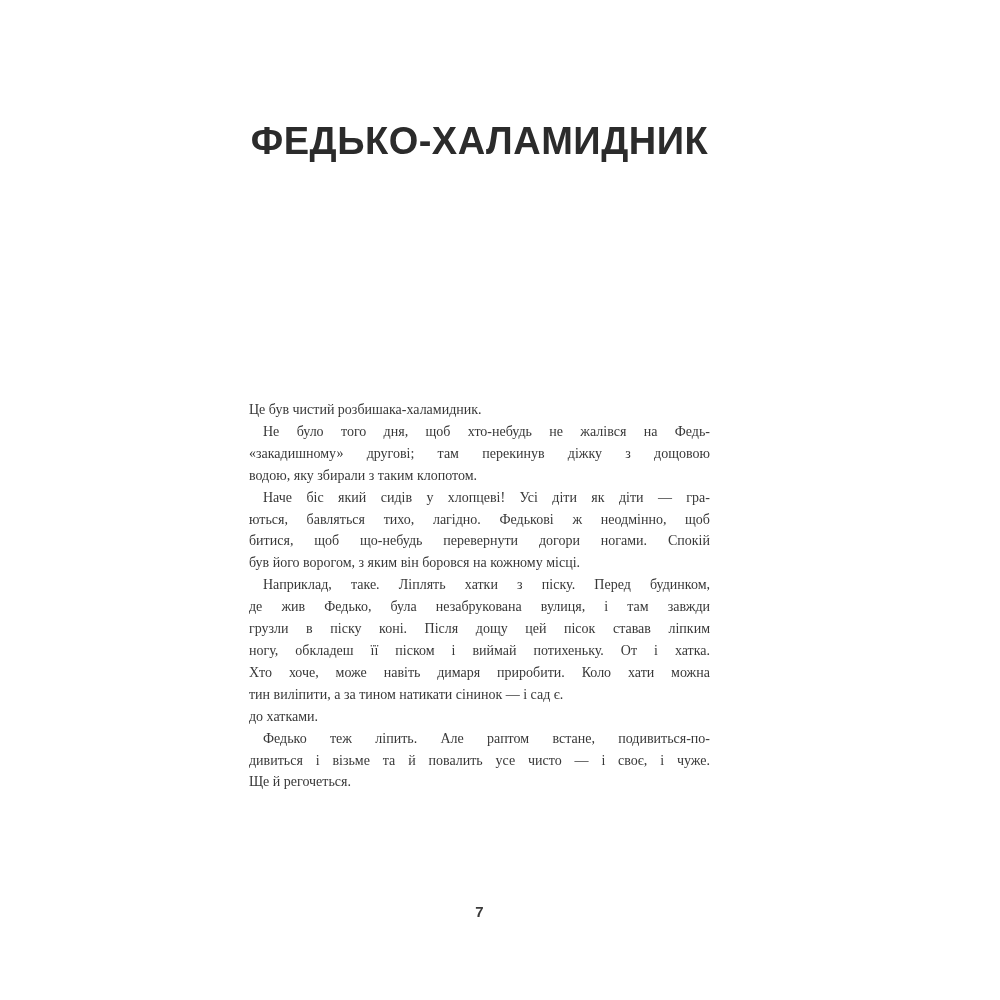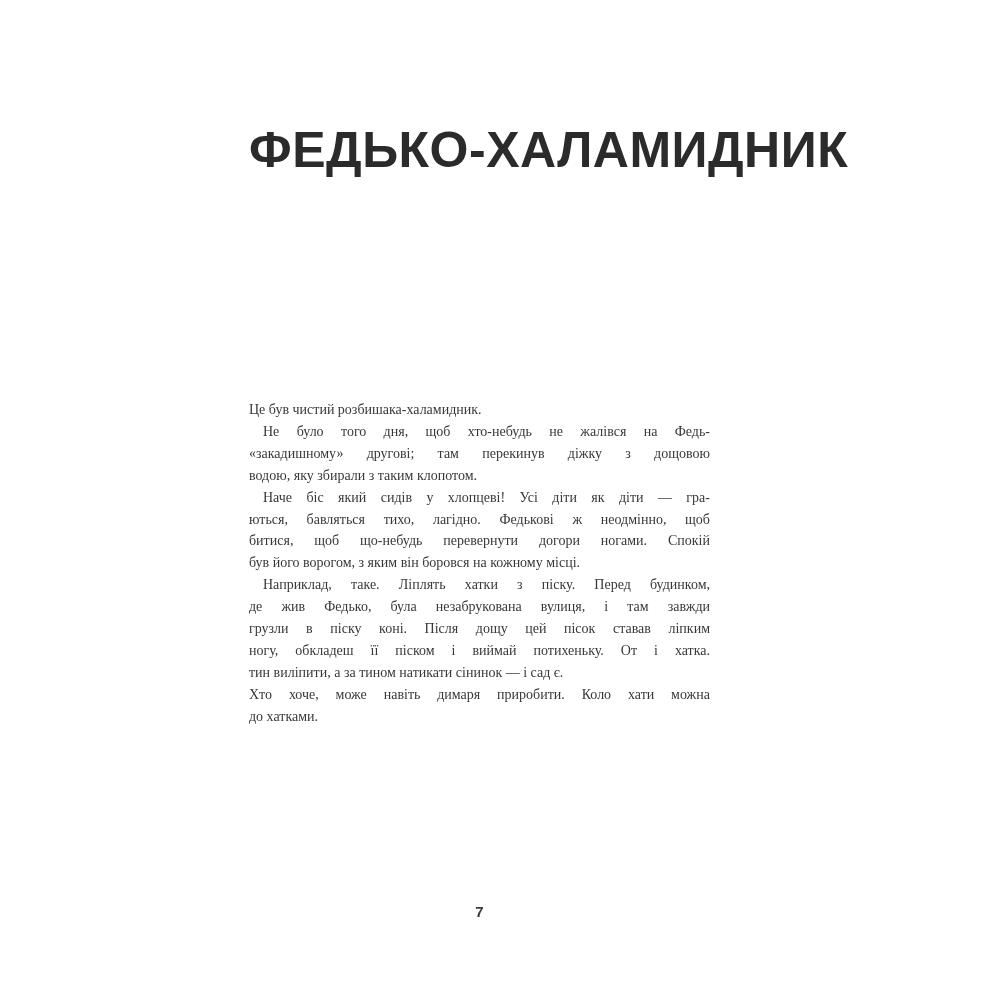--- a/index.html
+++ b/index.html
@@ -17,21 +17,21 @@
   .column {
     position: absolute;
     left: 249px;
     width: 461px;
   }
   .title {
     top: 94px;
     text-align: center;
     font-family: "Liberation Sans", sans-serif;
     font-weight: 700;
-    font-size: 50px;
+    font-size: 38px;
     line-height: 44px;
     letter-spacing: 0.5px;
     color: #2b2b2b;
     white-space: nowrap;
   }
   .body-text {
     top: 399px;
     font-family: "Liberation Serif", "DejaVu Serif", serif;
     font-size: 14px;
     line-height: 21.9px;
@@ -77,22 +77,27 @@
         <div class="line fill indent">Наче біс який сидів у хлопцеві! Усі діти як діти — гра-</div>
         <div class="line fill">ються, бавляться тихо, лагідно. Федькові ж неодмінно, щоб</div>
         <div class="line fill">битися, щоб що-небудь перевернути догори ногами. Спокій</div>
         <div class="line">був його ворогом, з яким він боровся на кожному місці.</div>
       </div>
       <div class="para">
         <div class="line fill indent">Наприклад, таке. Ліплять хатки з піску. Перед будинком,</div>
         <div class="line fill">де жив Федько, була незабрукована вулиця, і там завжди</div>
         <div class="line fill">грузли в піску коні. Після дощу цей пісок ставав ліпким</div>
         <div class="line fill">ногу, обкладеш її піском і виймай потихеньку. От і хатка.</div>
+        <div class="line fill">Хто хоче, може навіть димаря приробити. Коло хати можна</div>
         <div class="line">тин виліпити, а за тином натикати сінинок — і сад є.</div>
-        <div class="line fill">Хто хоче, може навіть димаря приробити. Коло хати можна</div>
       </div>
       <div class="para">
         <div class="line">до хатками.</div>
+      </div>
+      <div class="para">
+        <div class="line fill indent">Федько теж ліпить. Але раптом встане, подивиться-по-</div>
+        <div class="line fill">дивиться і візьме та й повалить усе чисто — і своє, і чуже.</div>
+        <div class="line">Ще й регочеться.</div>
       </div>
     </div>
 
   <div class="column folio">7</div>
 </div>
 
 </body></html>

